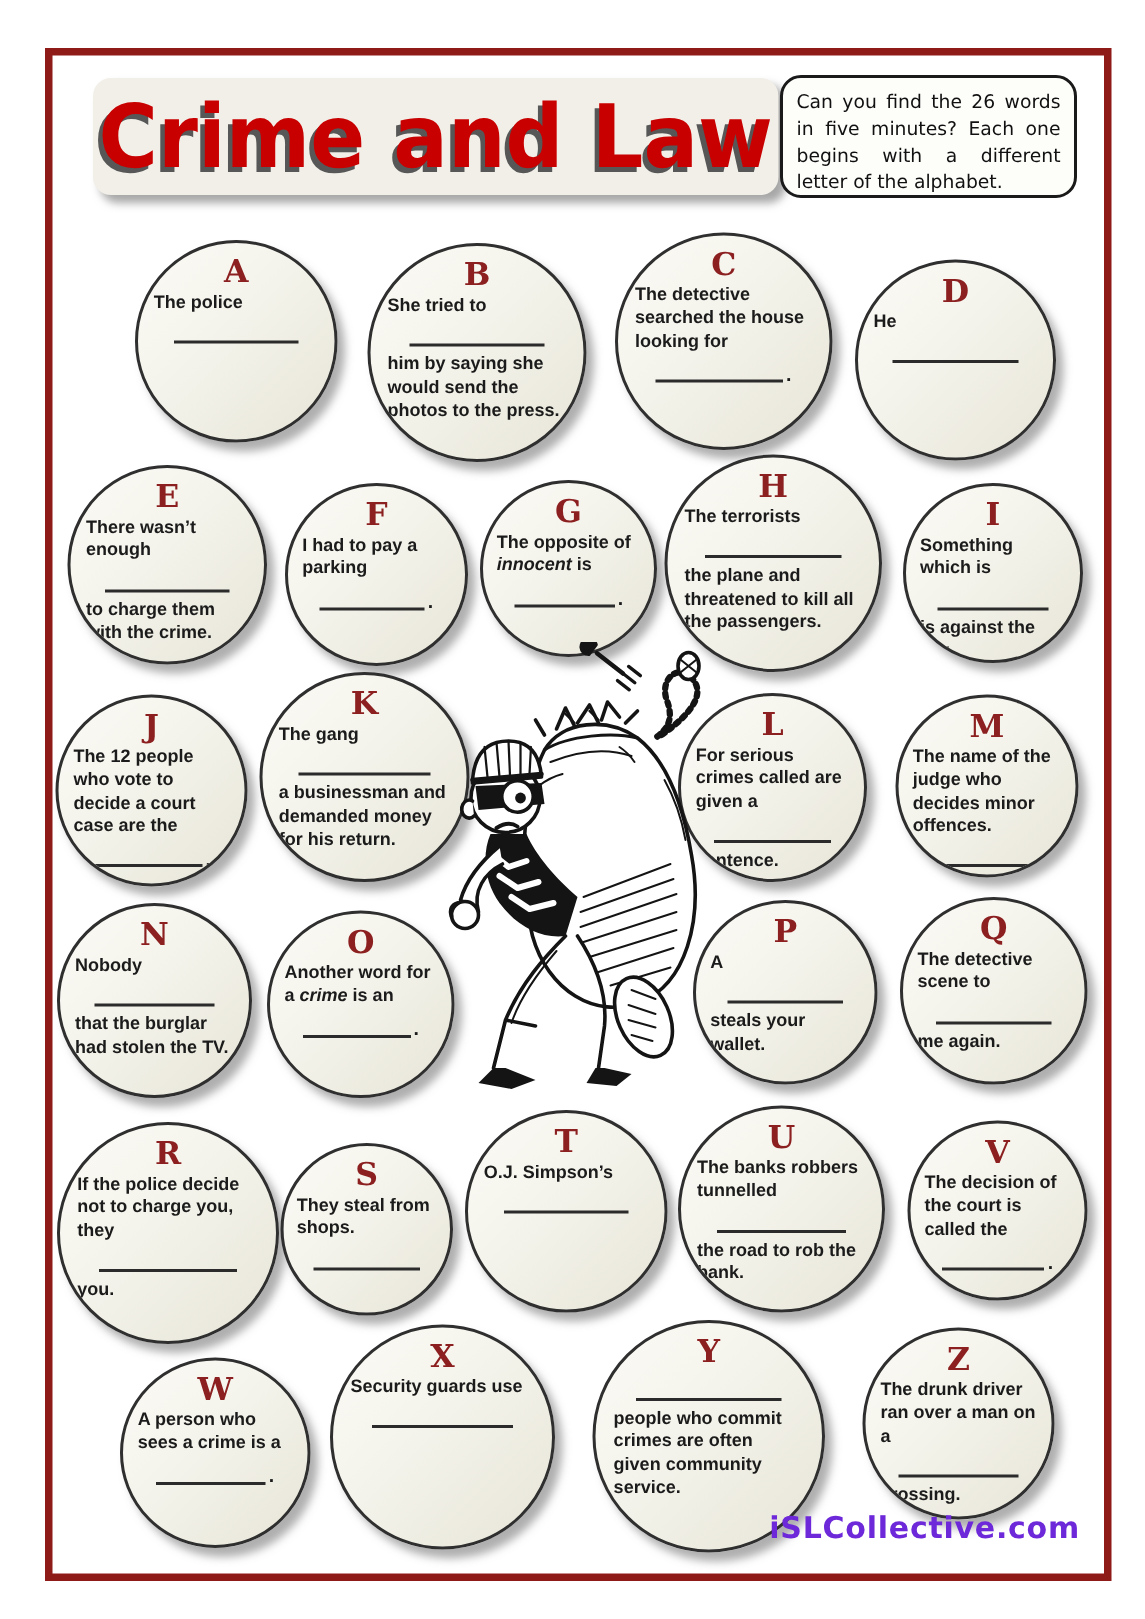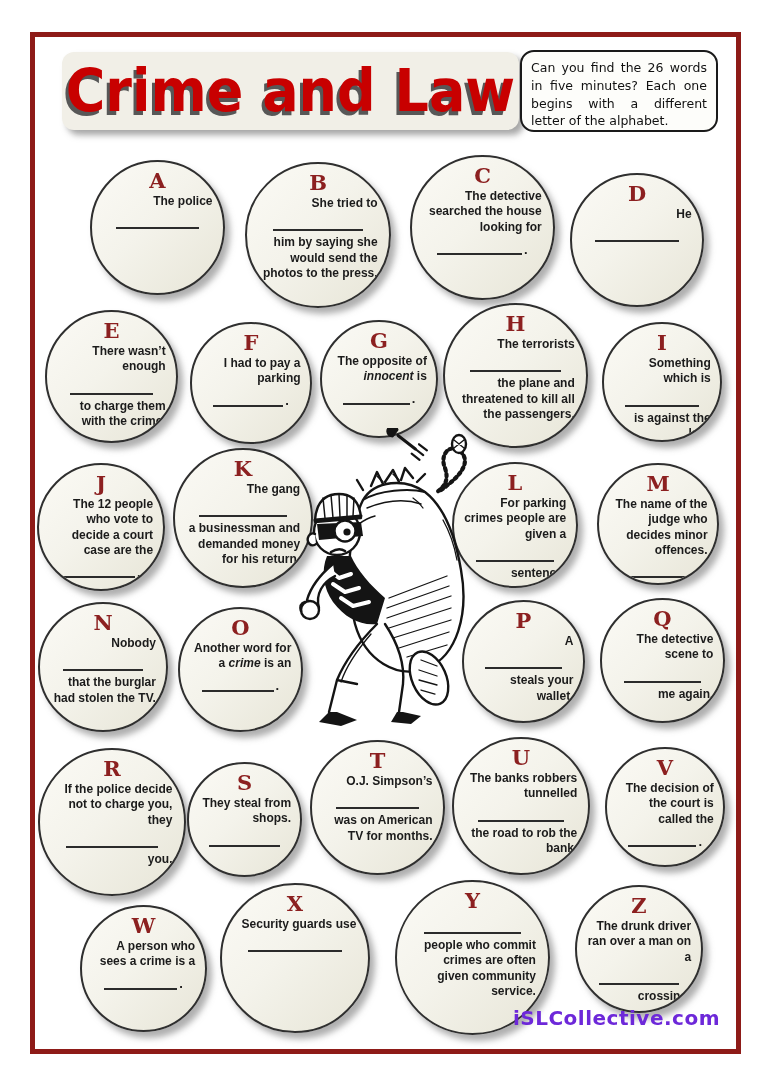--- a/index.html
+++ b/index.html
@@ -41,21 +41,21 @@
     background:linear-gradient(135deg,#fbfaf5 0%,#f4f3eb 45%,#e7e5d7 100%);
     box-shadow:5px 6px 6px rgba(110,110,110,.55);
     display:flex;flex-direction:column;align-items:center;
     padding-top:8px;overflow:hidden;
   }
   .circle .letter{
     font-family:"DejaVu Serif", serif;font-weight:800;font-size:21px;
     line-height:1.05;color:#8c2020;margin-bottom:2px;
   }
   .circle .ctext{
-    width:84%;text-align:right;font-size:12px;font-weight:700;
+    width:84%;text-align:left;font-size:12px;font-weight:700;
     line-height:1.28;color:#1b1b1b;
   }
   .circle .blankline{
     width:64%;display:flex;align-items:flex-end;justify-content:center;
     margin:6px 0 4px 0;
   }
   .circle .blankline .bl{
     display:inline-block;width:100%;height:12px;
     border-bottom:2px solid #2b2b2b;
   }
@@ -166,21 +166,21 @@
       <div class="circle" style="left: 138px; top: 411px; width: 140px; height: 140px;">
         <div class="letter">K</div>
         <div class="ctext">The gang</div>
         <div class="blankline">
           <span class="bl"></span>
         </div>
         <div class="ctext">a businessman and demanded money for his return.</div>
       </div>
       <div class="circle" style="left: 417px; top: 425px; width: 126px; height: 126px;">
         <div class="letter">L</div>
-        <div class="ctext">For parking crimes people are given a</div>
+        <div class="ctext">For serious crimes called are given a</div>
         <div class="blankline">
           <span class="bl"></span>
         </div>
         <div class="ctext">sentence.</div>
       </div>
       <div class="circle" style="left: 562px; top: 426px; width: 122px; height: 122px;">
         <div class="letter">M</div>
         <div class="ctext">The name of the judge who decides minor offences.</div>
         <div class="blankline">
           <span class="bl"></span>
@@ -232,21 +232,20 @@
         <div class="blankline">
           <span class="bl"></span>
         </div>
       </div>
       <div class="circle" style="left: 275px; top: 703px; width: 135px; height: 135px;">
         <div class="letter">T</div>
         <div class="ctext">O.J. Simpson’s</div>
         <div class="blankline">
           <span class="bl"></span>
         </div>
-        <div class="ctext">was on American TV for months.</div>
       </div>
       <div class="circle" style="left: 417px; top: 700px; width: 138px; height: 138px;">
         <div class="letter">U</div>
         <div class="ctext">The banks robbers tunnelled</div>
         <div class="blankline">
           <span class="bl"></span>
         </div>
         <div class="ctext">the road to rob the bank.</div>
       </div>
       <div class="circle" style="left: 570px; top: 710px; width: 120px; height: 120px;">

